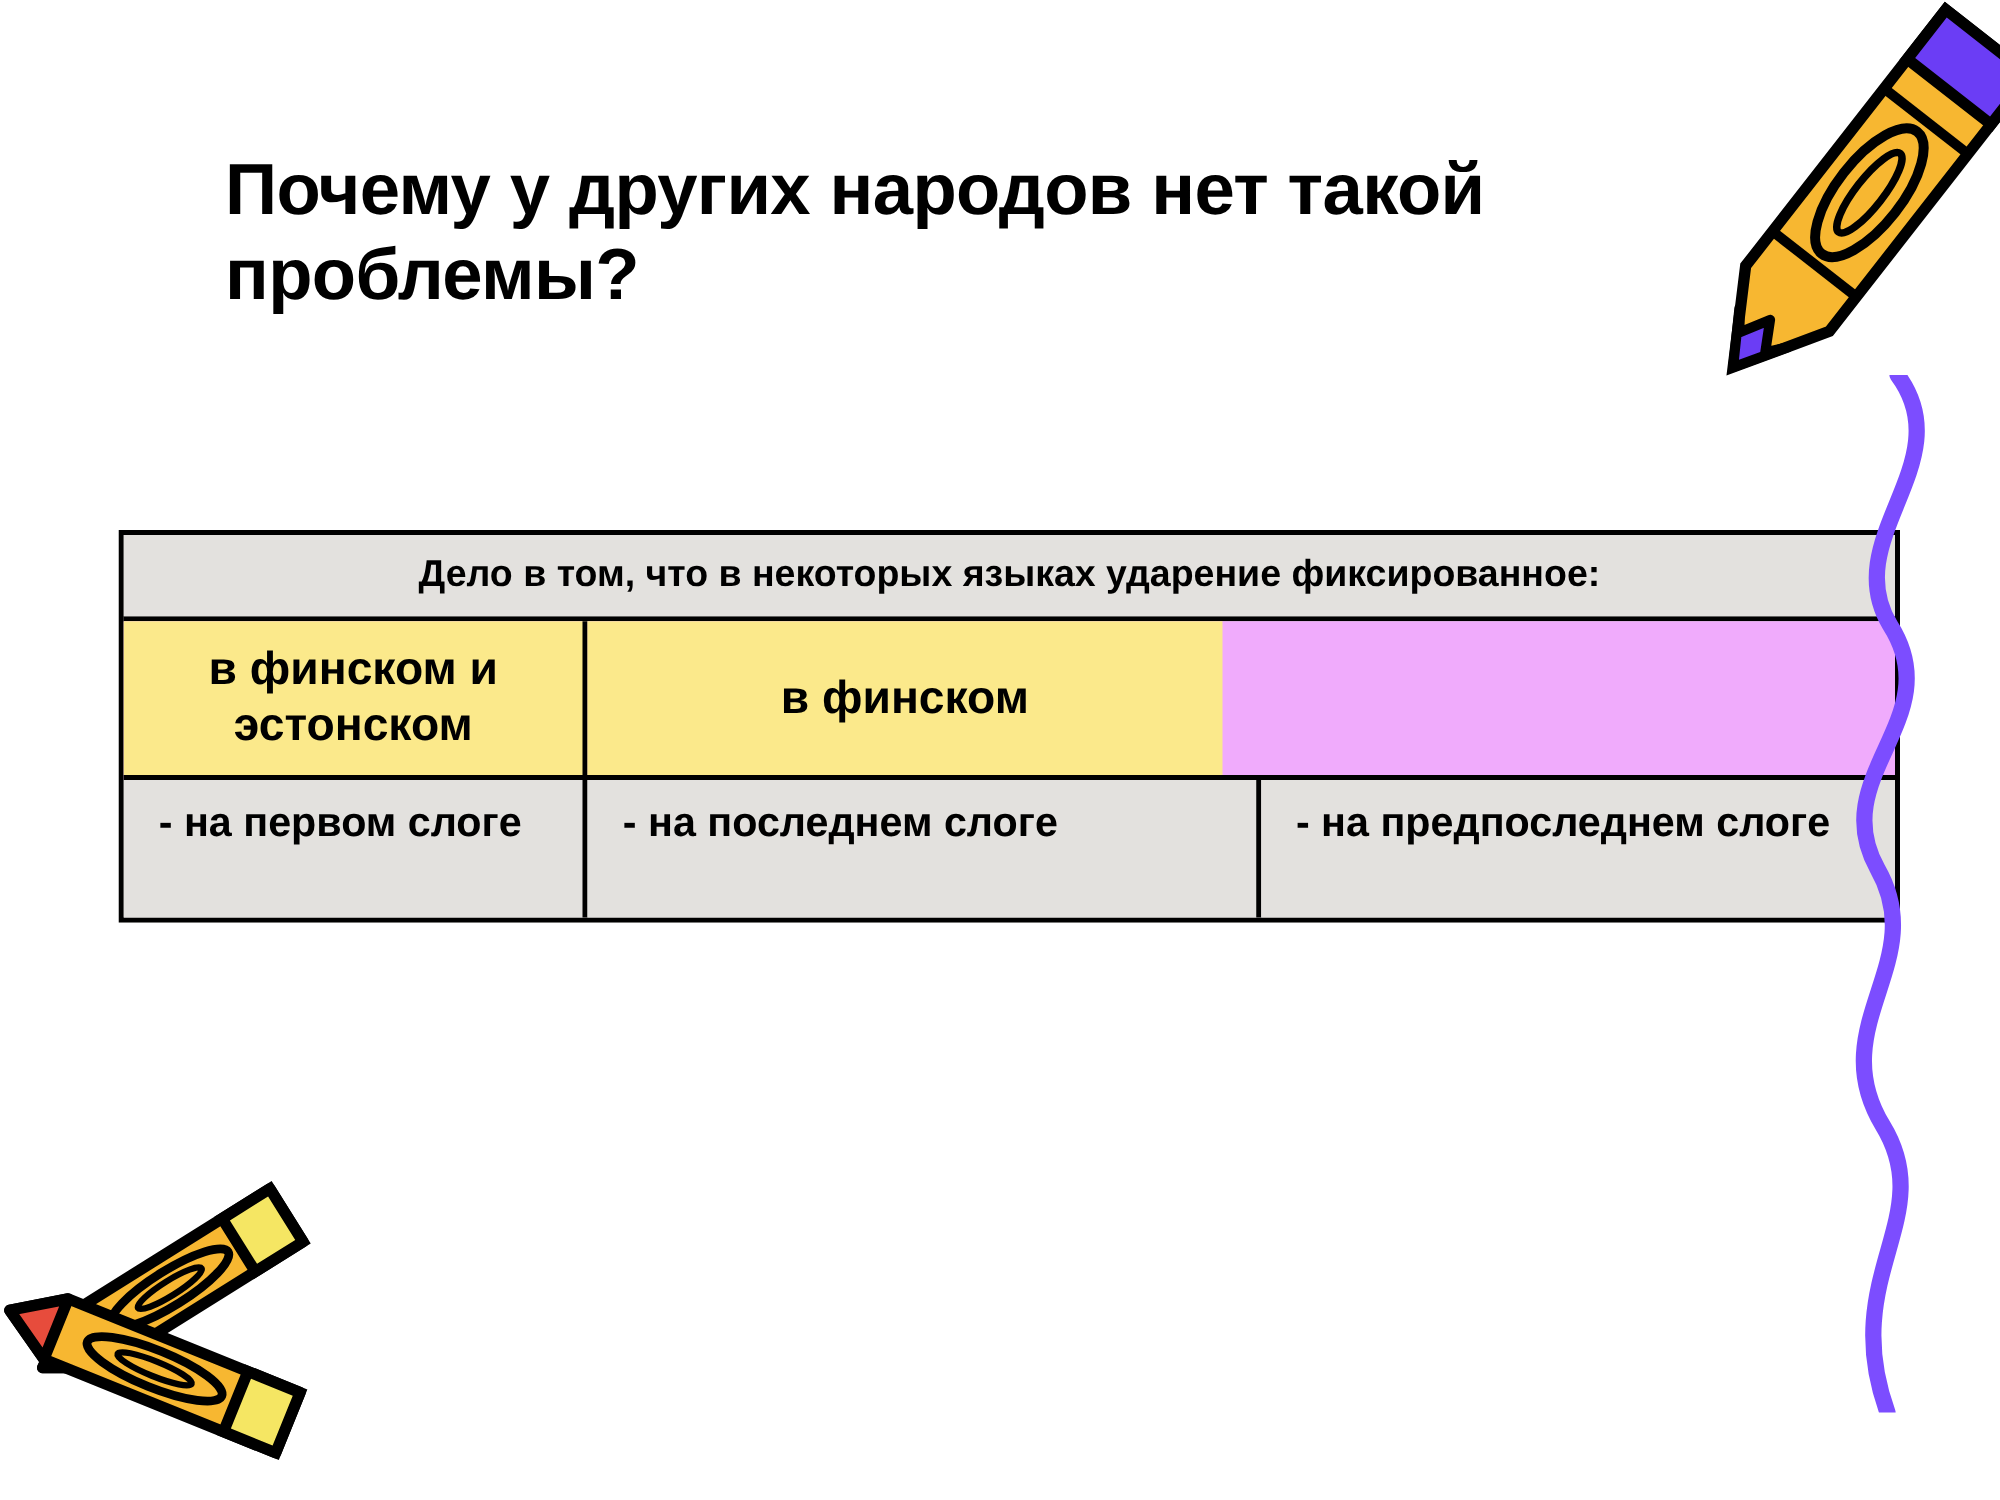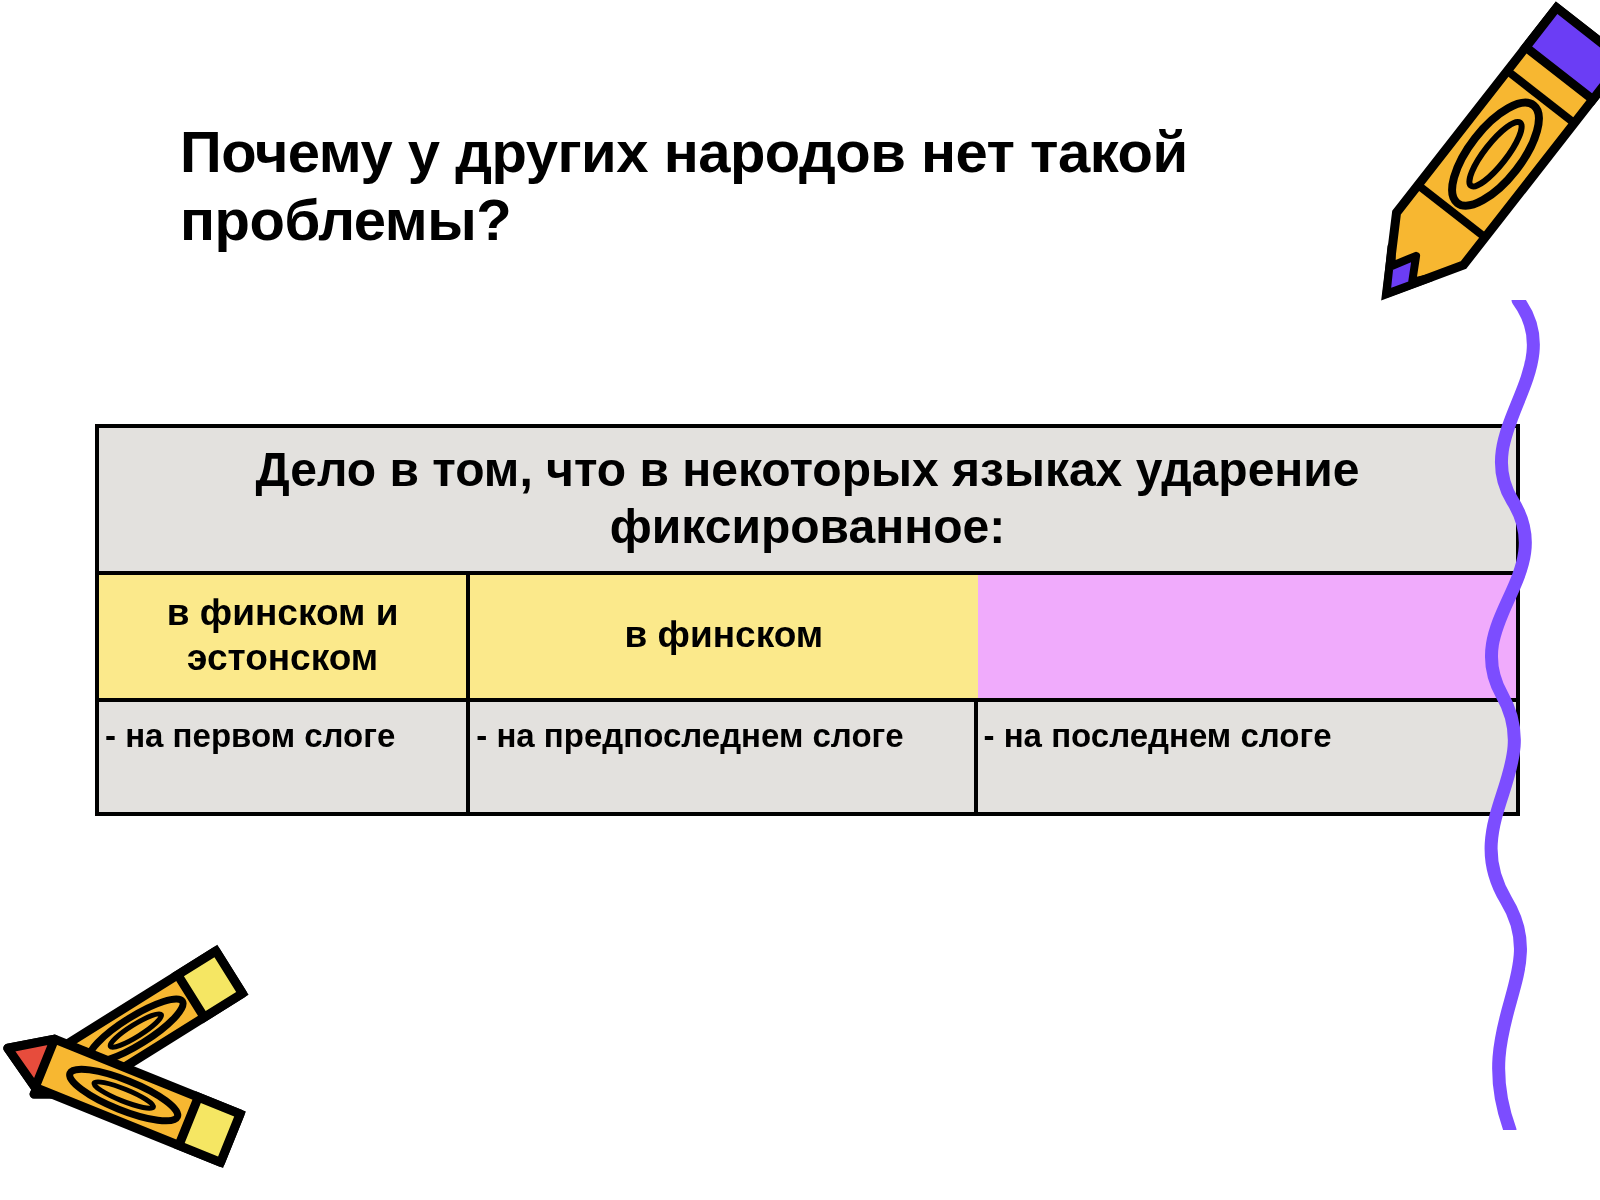--- a/index.html
+++ b/index.html
@@ -55,21 +55,21 @@
     padding: 10px 14px;
   }
   .t-cell:last-child { border-right: none; }
 
   .row-header {
     border-bottom: 4px solid #000000;
   }
   .row-header .t-cell {
     width: 100%;
     text-align: center;
-    font-size: 48px;
+    font-size: 30px;
     font-weight: bold;
     line-height: 1.18;
     background: #e3e1de;
     padding: 14px 11px 16px;
     color: #000;
   }
 
   .row-langs {
     border-bottom: 4px solid #000000;
     background: #f0abfc;
@@ -87,21 +87,21 @@
     justify-content: center;
   }
 
   .row-desc .t-cell {
     font-size: 33px;
     font-weight: bold;
     text-align: left;
     line-height: 1.22;
     background: #e3e1de;
     color: #000;
-    padding: 14px 10px 24px 6px;
+    padding: 14px 10px 24px 28px;
     min-height: 110px;
   }
 
   .col-1 { width: 26.2%; }
   .col-2 { width: 35.8%; }
   .col-3 { width: 38.0%; }
 
   
   .deco {
     position: absolute;
@@ -139,22 +139,22 @@
       <div class="t-cell">Дело в том, что в некоторых языках ударение фиксированное:</div>
     </div>
 
     <div class="t-row row-langs">
       <div class="t-cell col-1">в финском и эстонском</div>
       <div class="t-cell col-2">в финском</div>
     </div>
 
     <div class="t-row row-desc">
       <div class="t-cell col-1">- на первом слоге</div>
+      <div class="t-cell col-3">- на последнем слоге</div>
       <div class="t-cell col-2">- на предпоследнем слоге</div>
-      <div class="t-cell col-3">- на последнем слоге</div>
     </div>
 
   </div>
 
   <svg class="deco crayon-top" viewBox="0 0 270 380">
     <g transform="rotate(38 135 190)">
 
       <path d="M95 -10 L180 -10 L180 250 L137 320 L95 250 Z" fill="#f7b731" stroke="#000" stroke-width="9"></path>
 
       <path d="M95 -10 L180 -10 L180 40 L95 40 Z" fill="#6b3df5" stroke="#000" stroke-width="9"></path>

